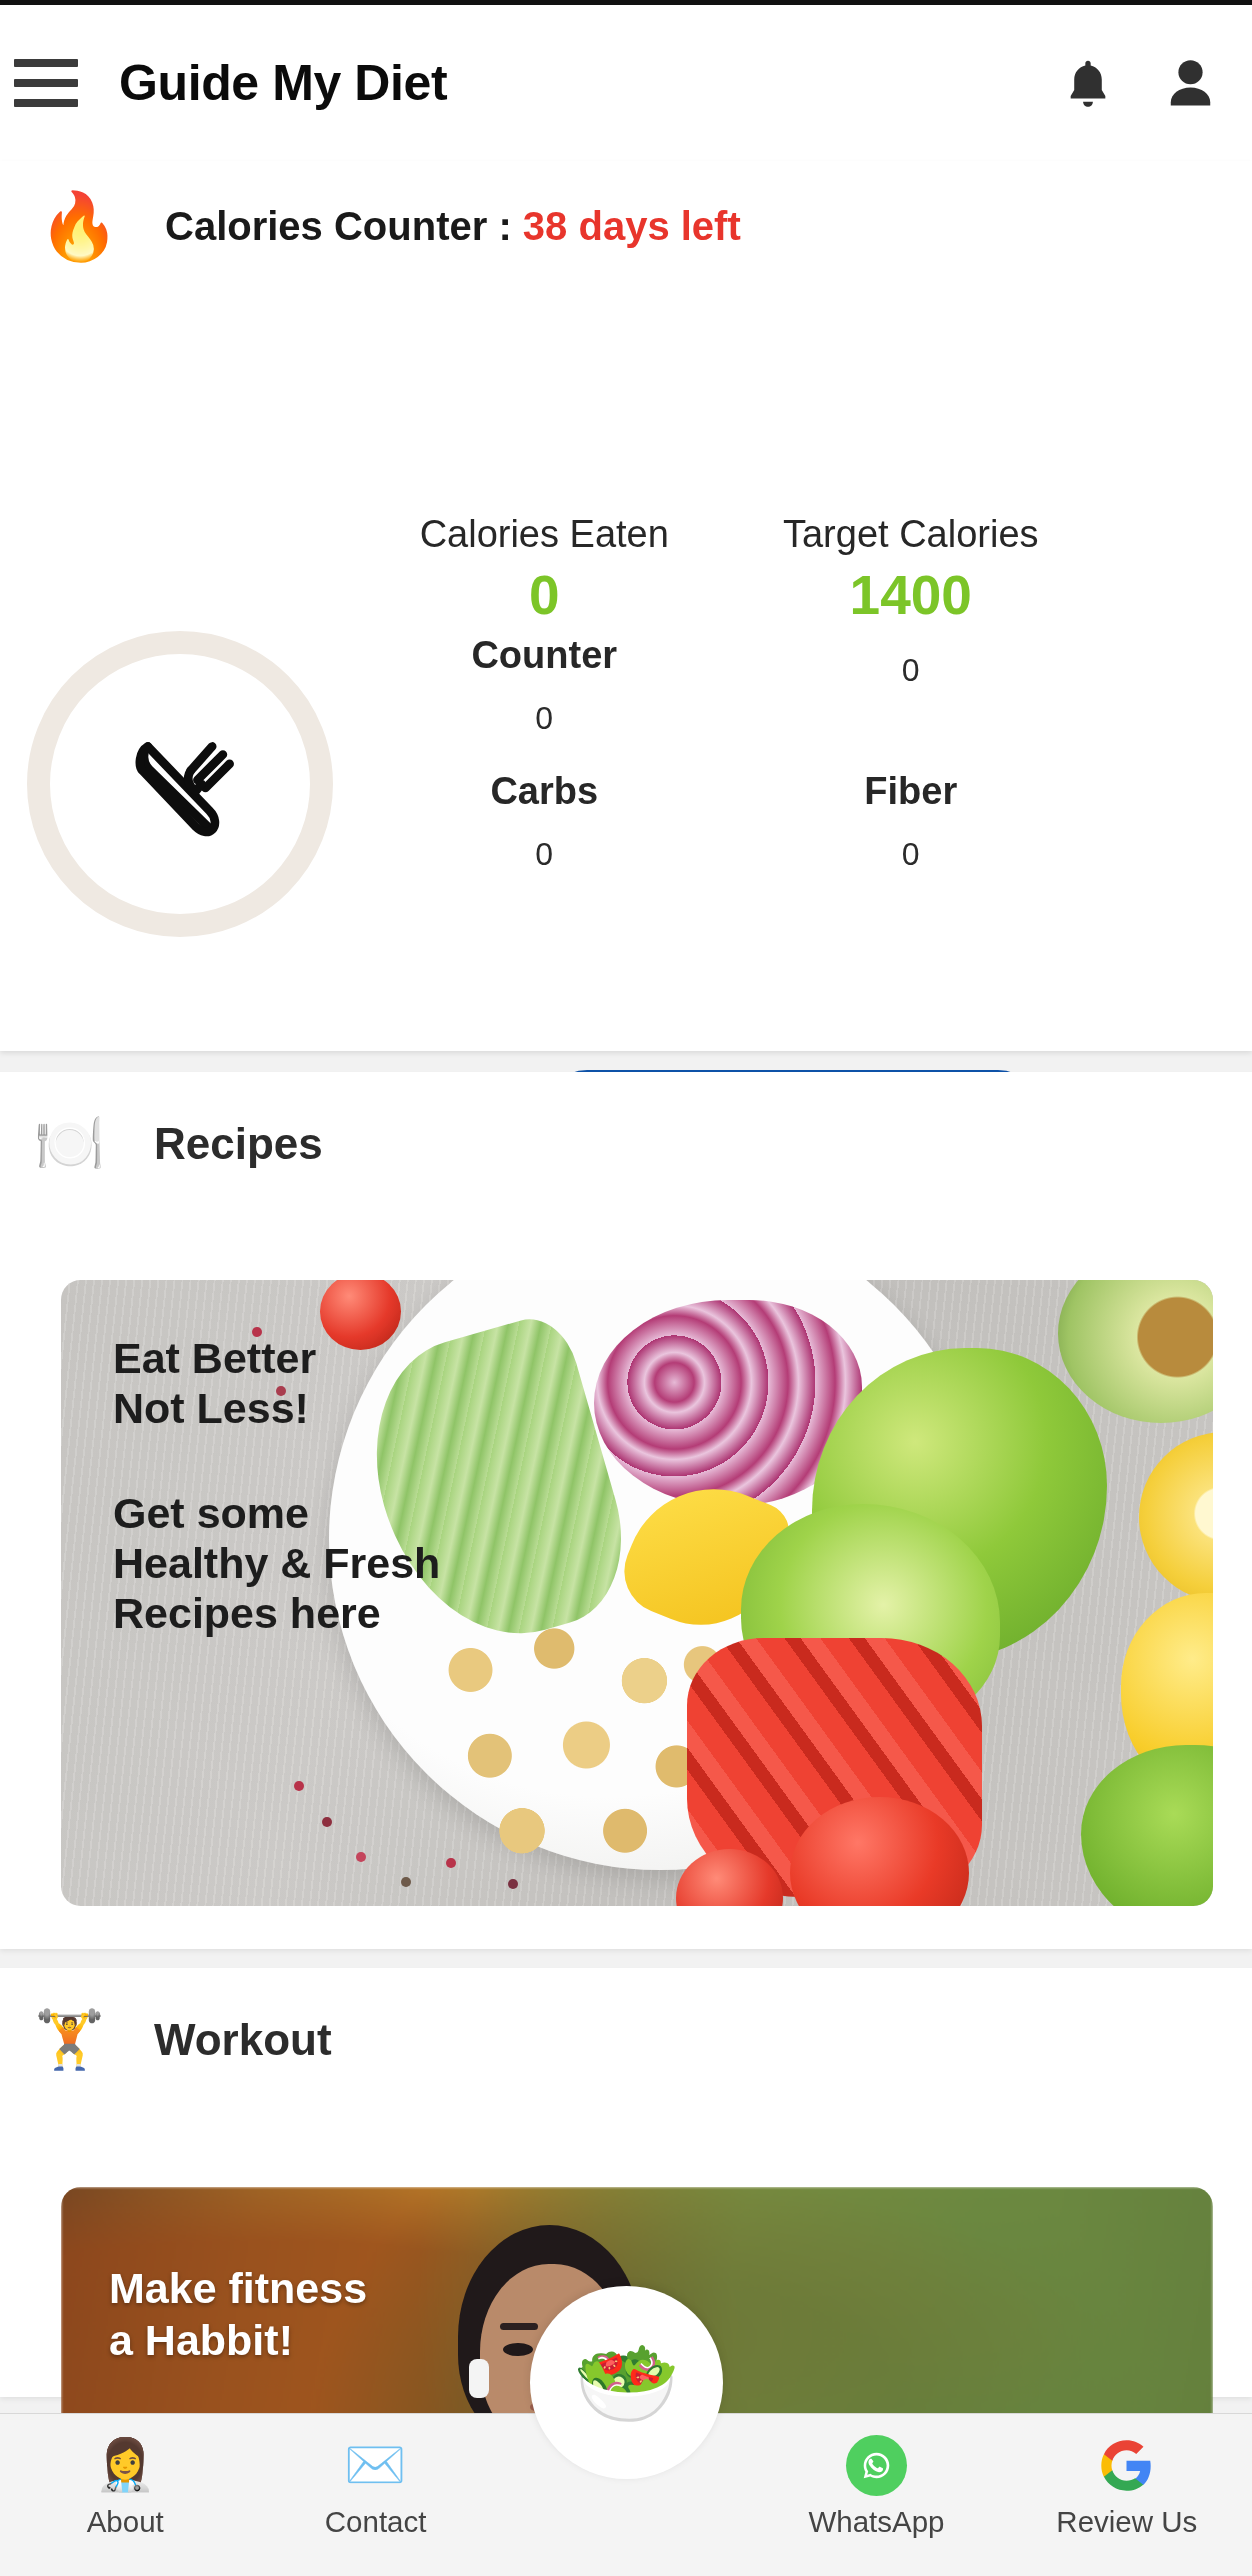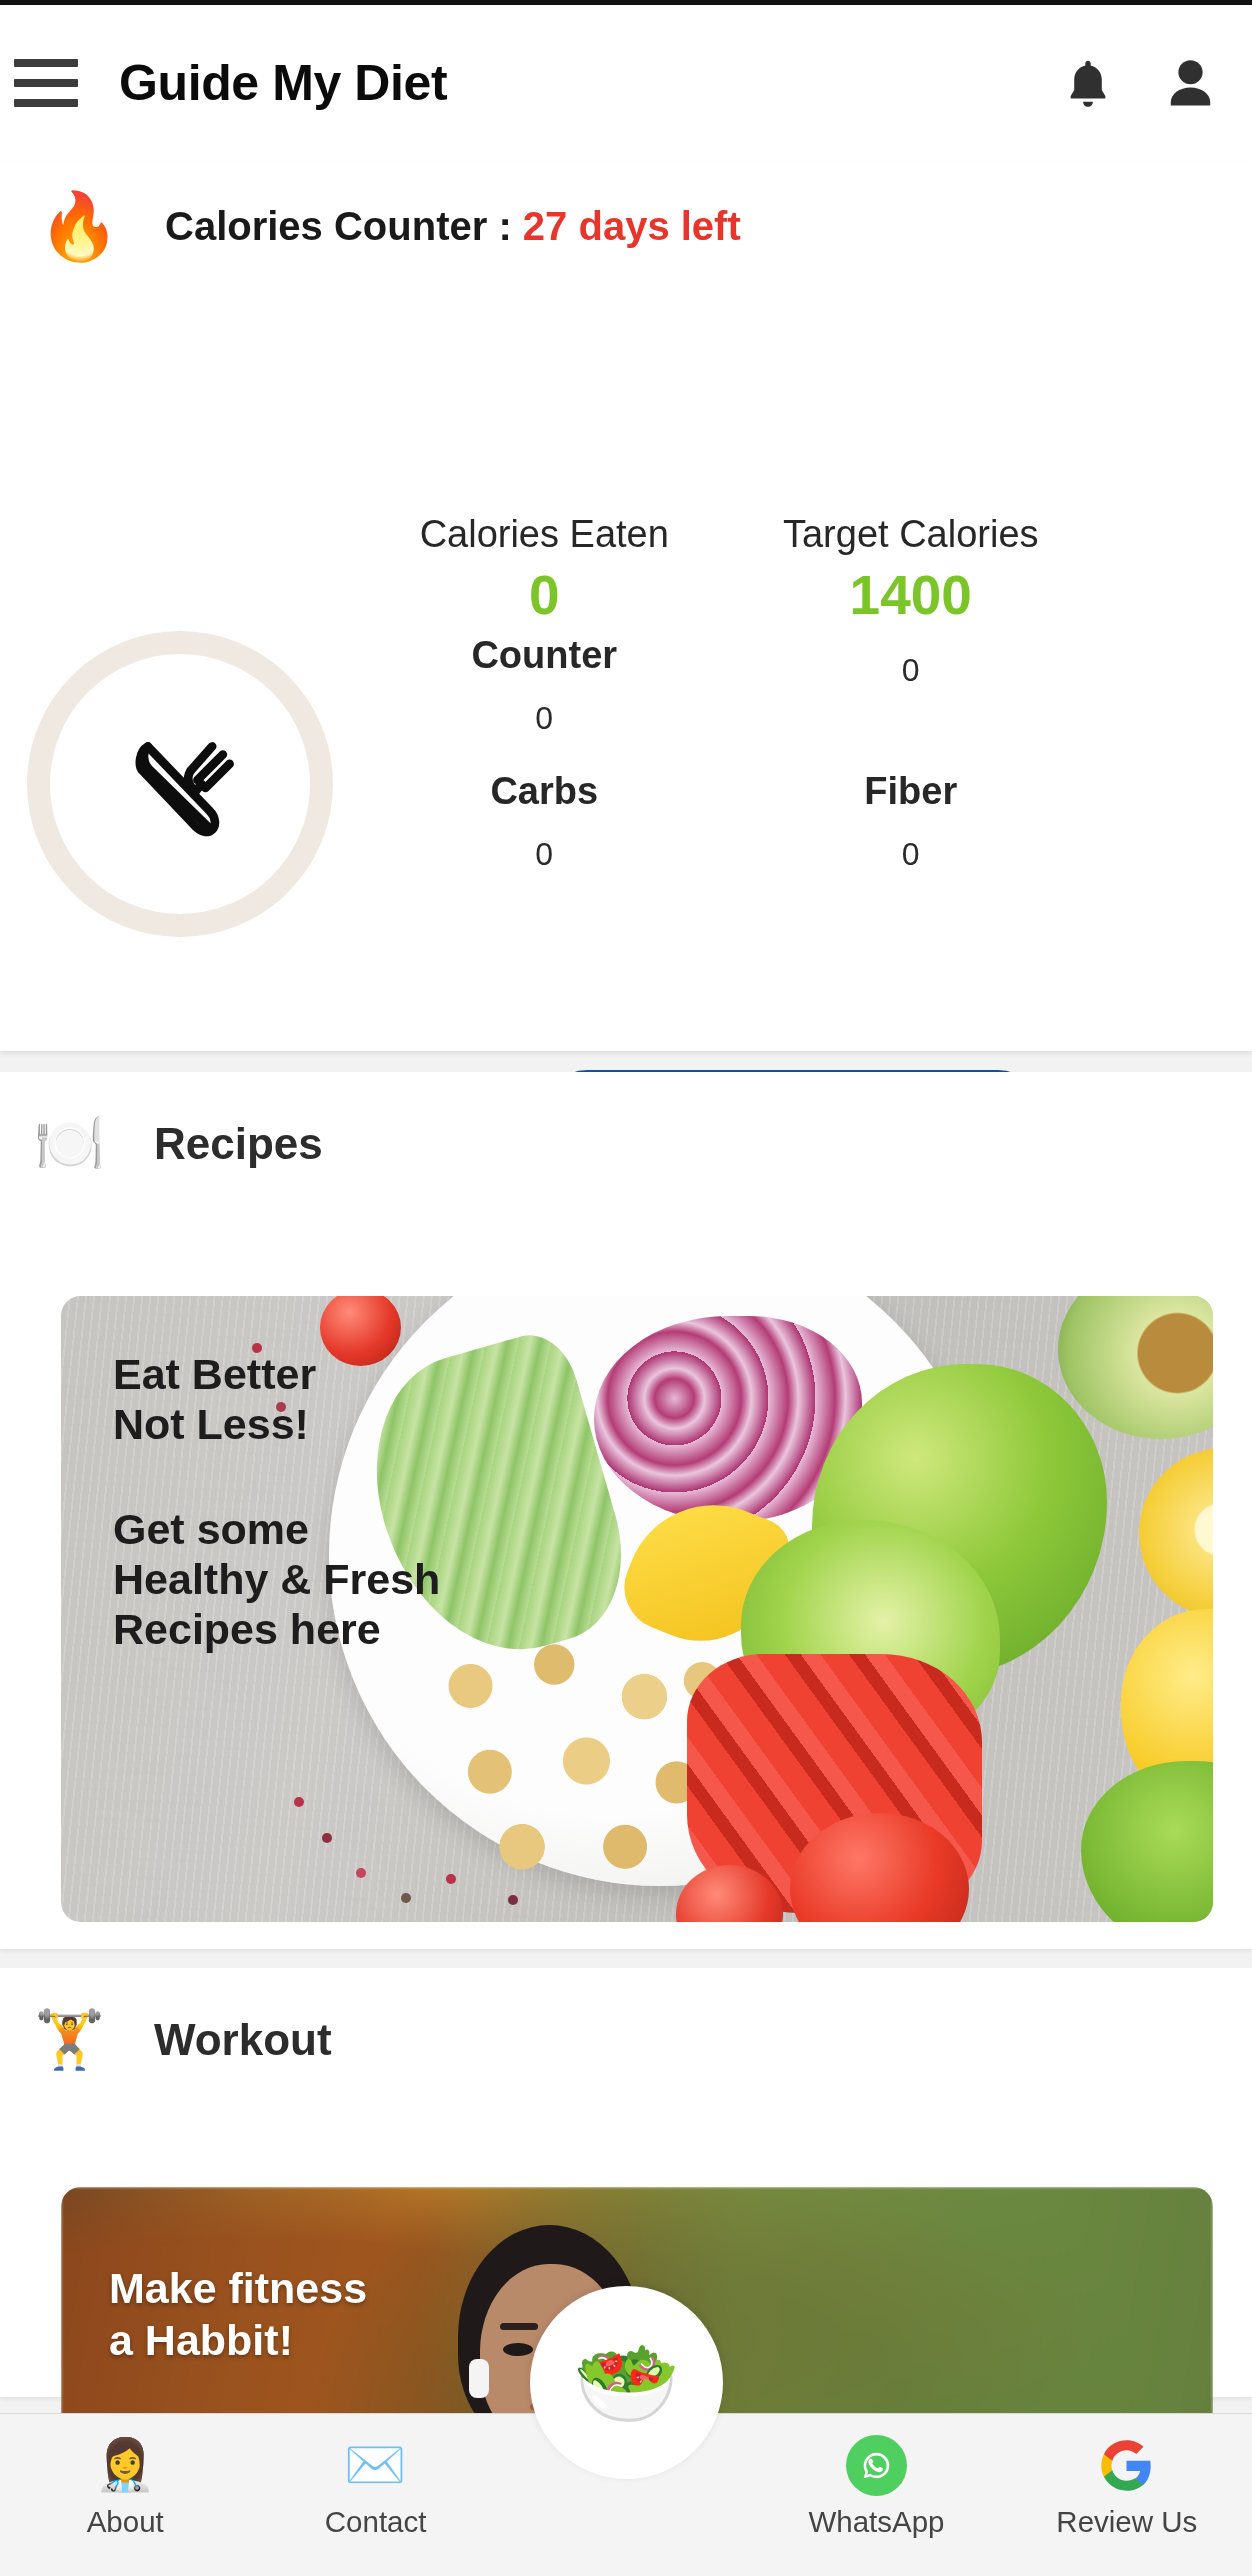--- a/index.html
+++ b/index.html
@@ -199,21 +199,21 @@
   .section-title {
     margin-left: 47px;
     font-size: 44px;
     font-weight: bold;
     color: #2c2c2c;
   }
 
   .banner {
     position: absolute;
     left: 61px;
-    top: 224px;
+    top: 208px;
     width: 1152px;
     height: 626px;
     border-radius: 19.7px;
     overflow: hidden;
   }
   .banner-inner { position: absolute; inset: 0; }
 
   
   .salad-bg {
     position: absolute; inset: 0;
@@ -515,21 +515,21 @@
         </svg>
       </div>
     </div>
   </div>
 
   <div class="card-calories">
 
     <div class="cal-header">
       <div class="flame-emoji">🔥</div>
       <div class="cal-header-text">
-        <span>Calories Counter</span><span> : </span><span class="days">27 days left</span>
+        <span>Calories Counter</span><span> : </span><span class="days">38 days left</span>
       </div>
     </div>
 
     <div class="progress-ring">
       <svg width="134" height="134" viewBox="0 0 100 100">
         <g stroke="#0d0d0d" stroke-width="6.5" stroke-linecap="round" stroke-linejoin="round" fill="none">
           <path d="M26 22 C22 26 22 34 27 39 L73 84"></path>
           <path d="M26 22 L72 70 C77 75 77 81 74 84 C71 87 66 86 62 82 L22 40 C19 37 19 26 26 22 Z"></path>
           <path d="M74 22 L58 40"></path>
           <path d="M82 28 L63 47"></path>

